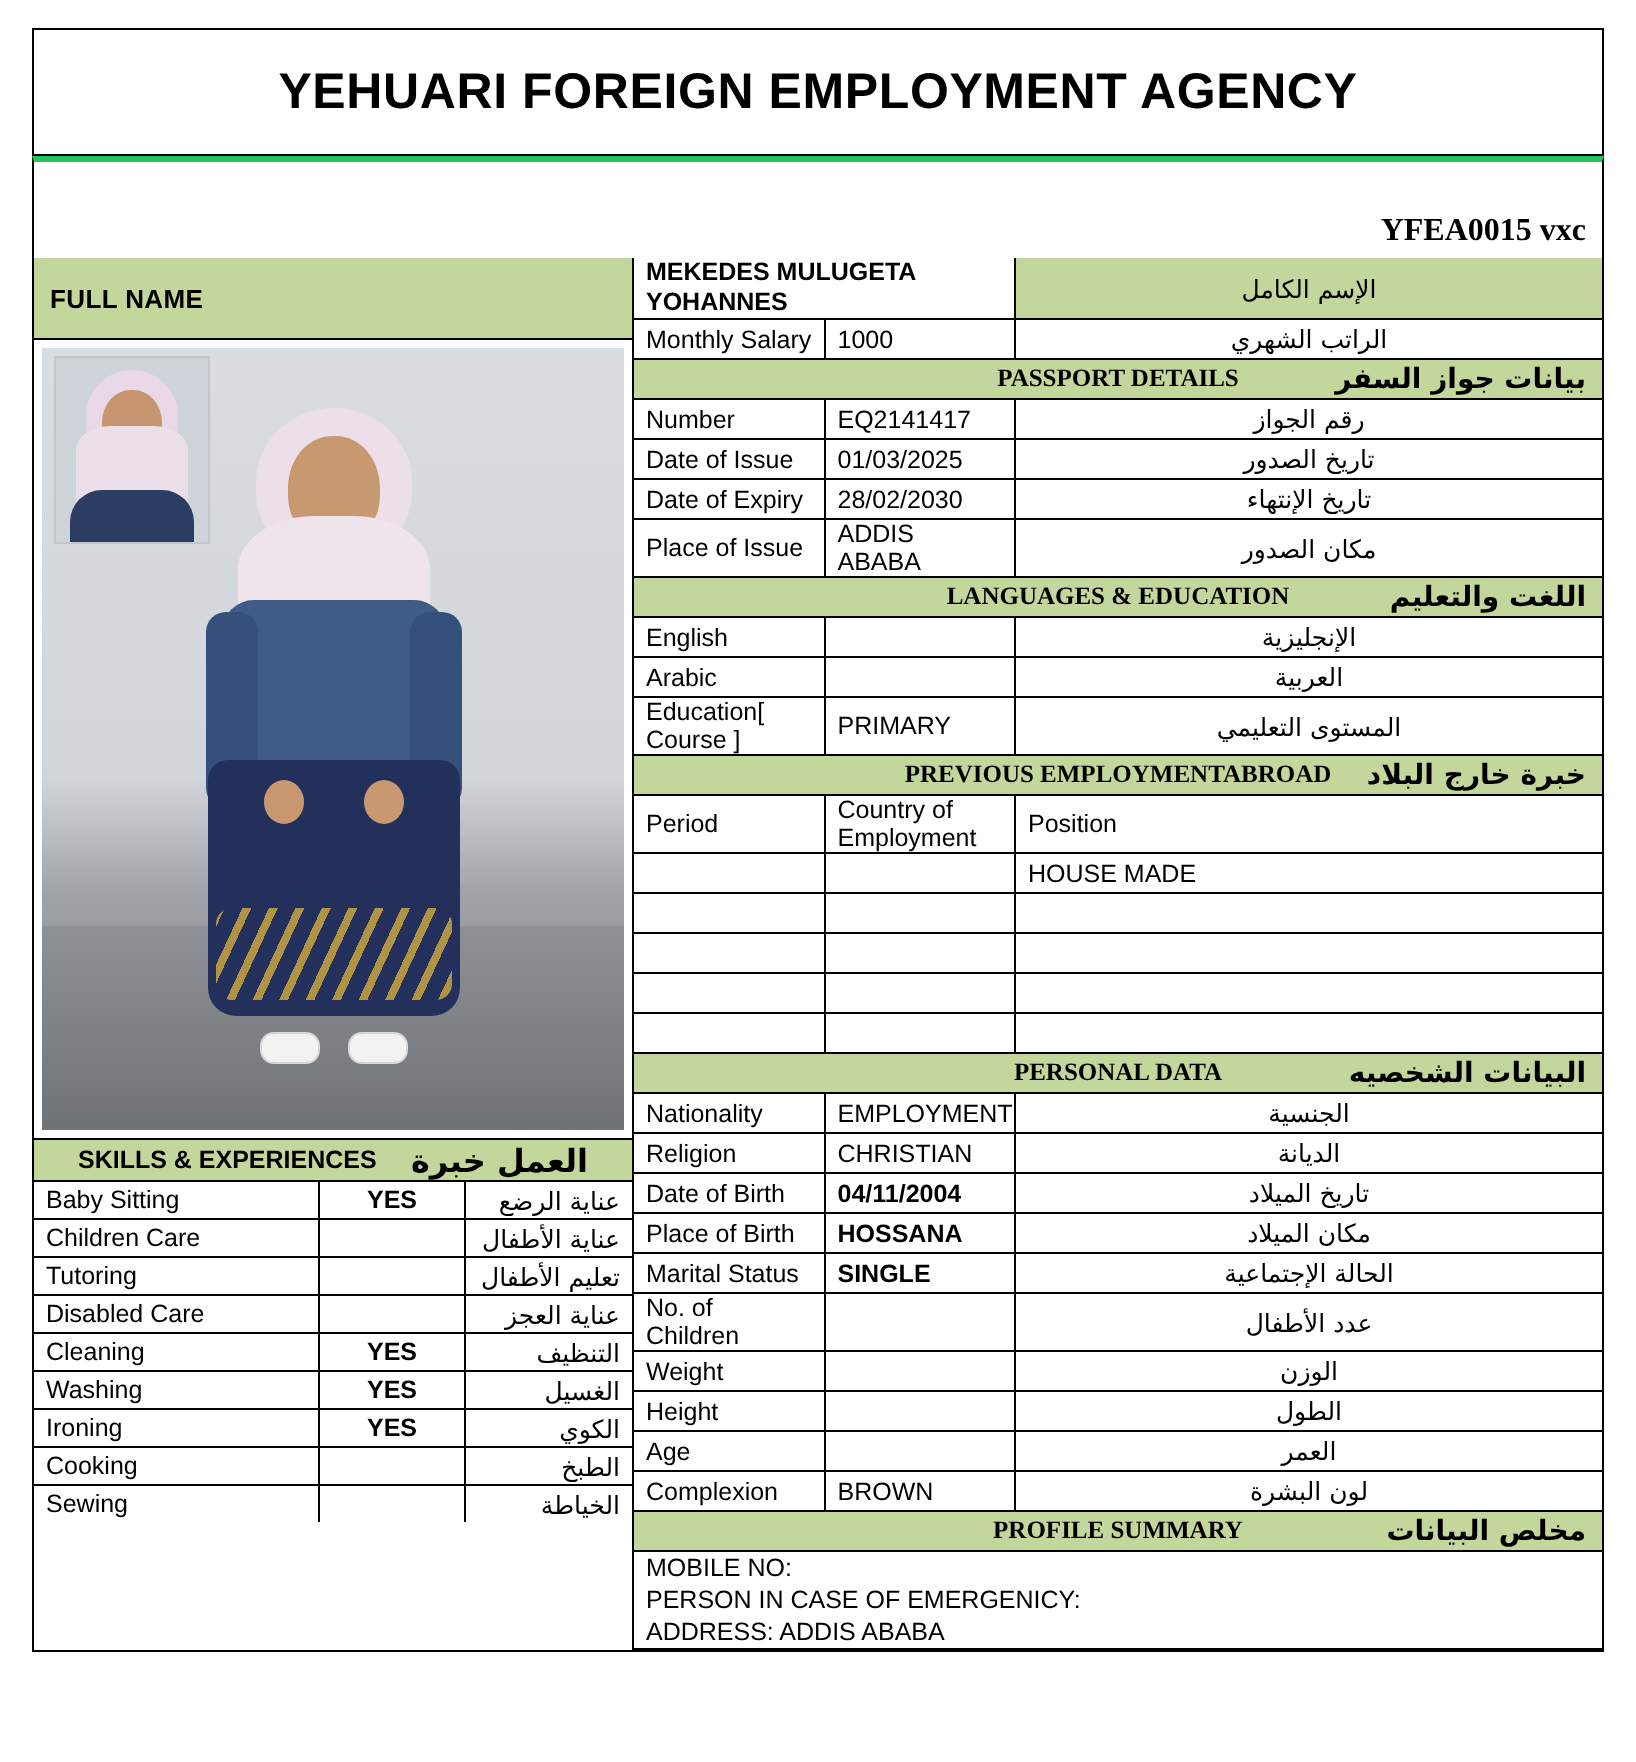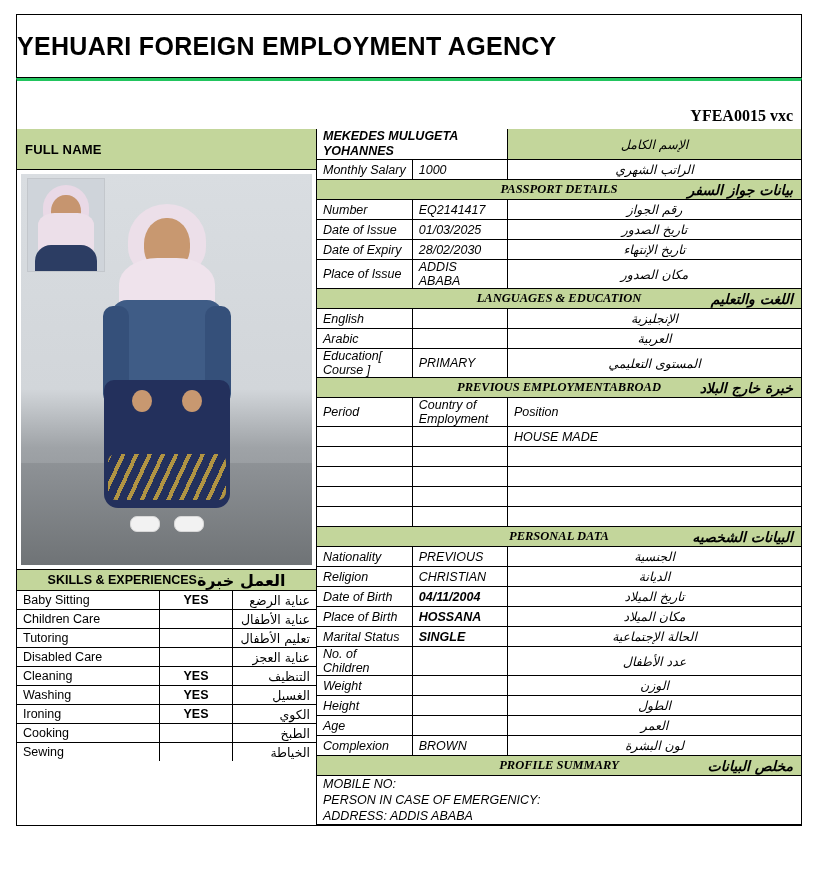--- a/index.html
+++ b/index.html
@@ -21,20 +21,21 @@
     box-sizing: border-box;
     padding: 0 16px;
   }
   
   .header-box {
     margin-top: 14px;
     border: 1px solid #000;
     height: 62px;
     display: flex;
     align-items: center;
+    justify-content: center;
   }
   .header-title {
     font-family: "Liberation Sans", sans-serif;
     font-weight: bold;
     font-size: 25px;
     letter-spacing: 0.3px;
   }
   
   .ref-box {
     border-left: 1px solid #000;
@@ -227,22 +228,22 @@
     border: 1px solid #d8d8d8;
   }
   .f-shoe-l { left: 38px; }
   .f-shoe-r { right: 38px; }
 
   
   .skills-head {
     height: 20px;
     display: flex;
     align-items: center;
-    justify-content: center;
-    padding: 0 11px;
+    justify-content: space-between;
+    padding: 0 22px;
     font-size: 12.5px;
     font-weight: bold;
   }
   .skills-head .ar { font-family: "DejaVu Sans", sans-serif; font-size: 16px; }
   table.skills {
     width: 100%;
     border-collapse: collapse;
     table-layout: fixed;
   }
   table.skills td {
@@ -260,21 +261,20 @@
     text-align: right;
     font-family: "DejaVu Sans", sans-serif;
     font-size: 12px;
     direction: rtl;
   }
   
   table.rt {
     width: 100%;
     border-collapse: collapse;
     table-layout: fixed;
-    font-style: italic;
   }
   table.rt td {
     border-bottom: 1px solid #000;
     border-right: 1px solid #000;
     height: 19px;
     font-size: 12.5px;
     padding: 0 6px;
     vertical-align: middle;
   }
   table.rt td:last-child { border-right: none; }
@@ -530,21 +530,21 @@
           </tr>
 
           <tr>
             <td class="section" colspan="3">
               <span>PERSONAL DATA</span>
               <span class="ar-sec">البيانات الشخصيه</span>
             </td>
           </tr>
           <tr>
             <td class="label">Nationality</td>
-            <td class="value">PREVIOUS</td>
+            <td class="value">EMPLOYMENT</td>
             <td class="ar">الجنسية</td>
           </tr>
           <tr>
             <td class="label">Religion</td>
             <td class="value">CHRISTIAN</td>
             <td class="ar">الديانة</td>
           </tr>
           <tr>
             <td class="label">Date of Birth</td>
             <td class="value bold">04/11/2004</td>

